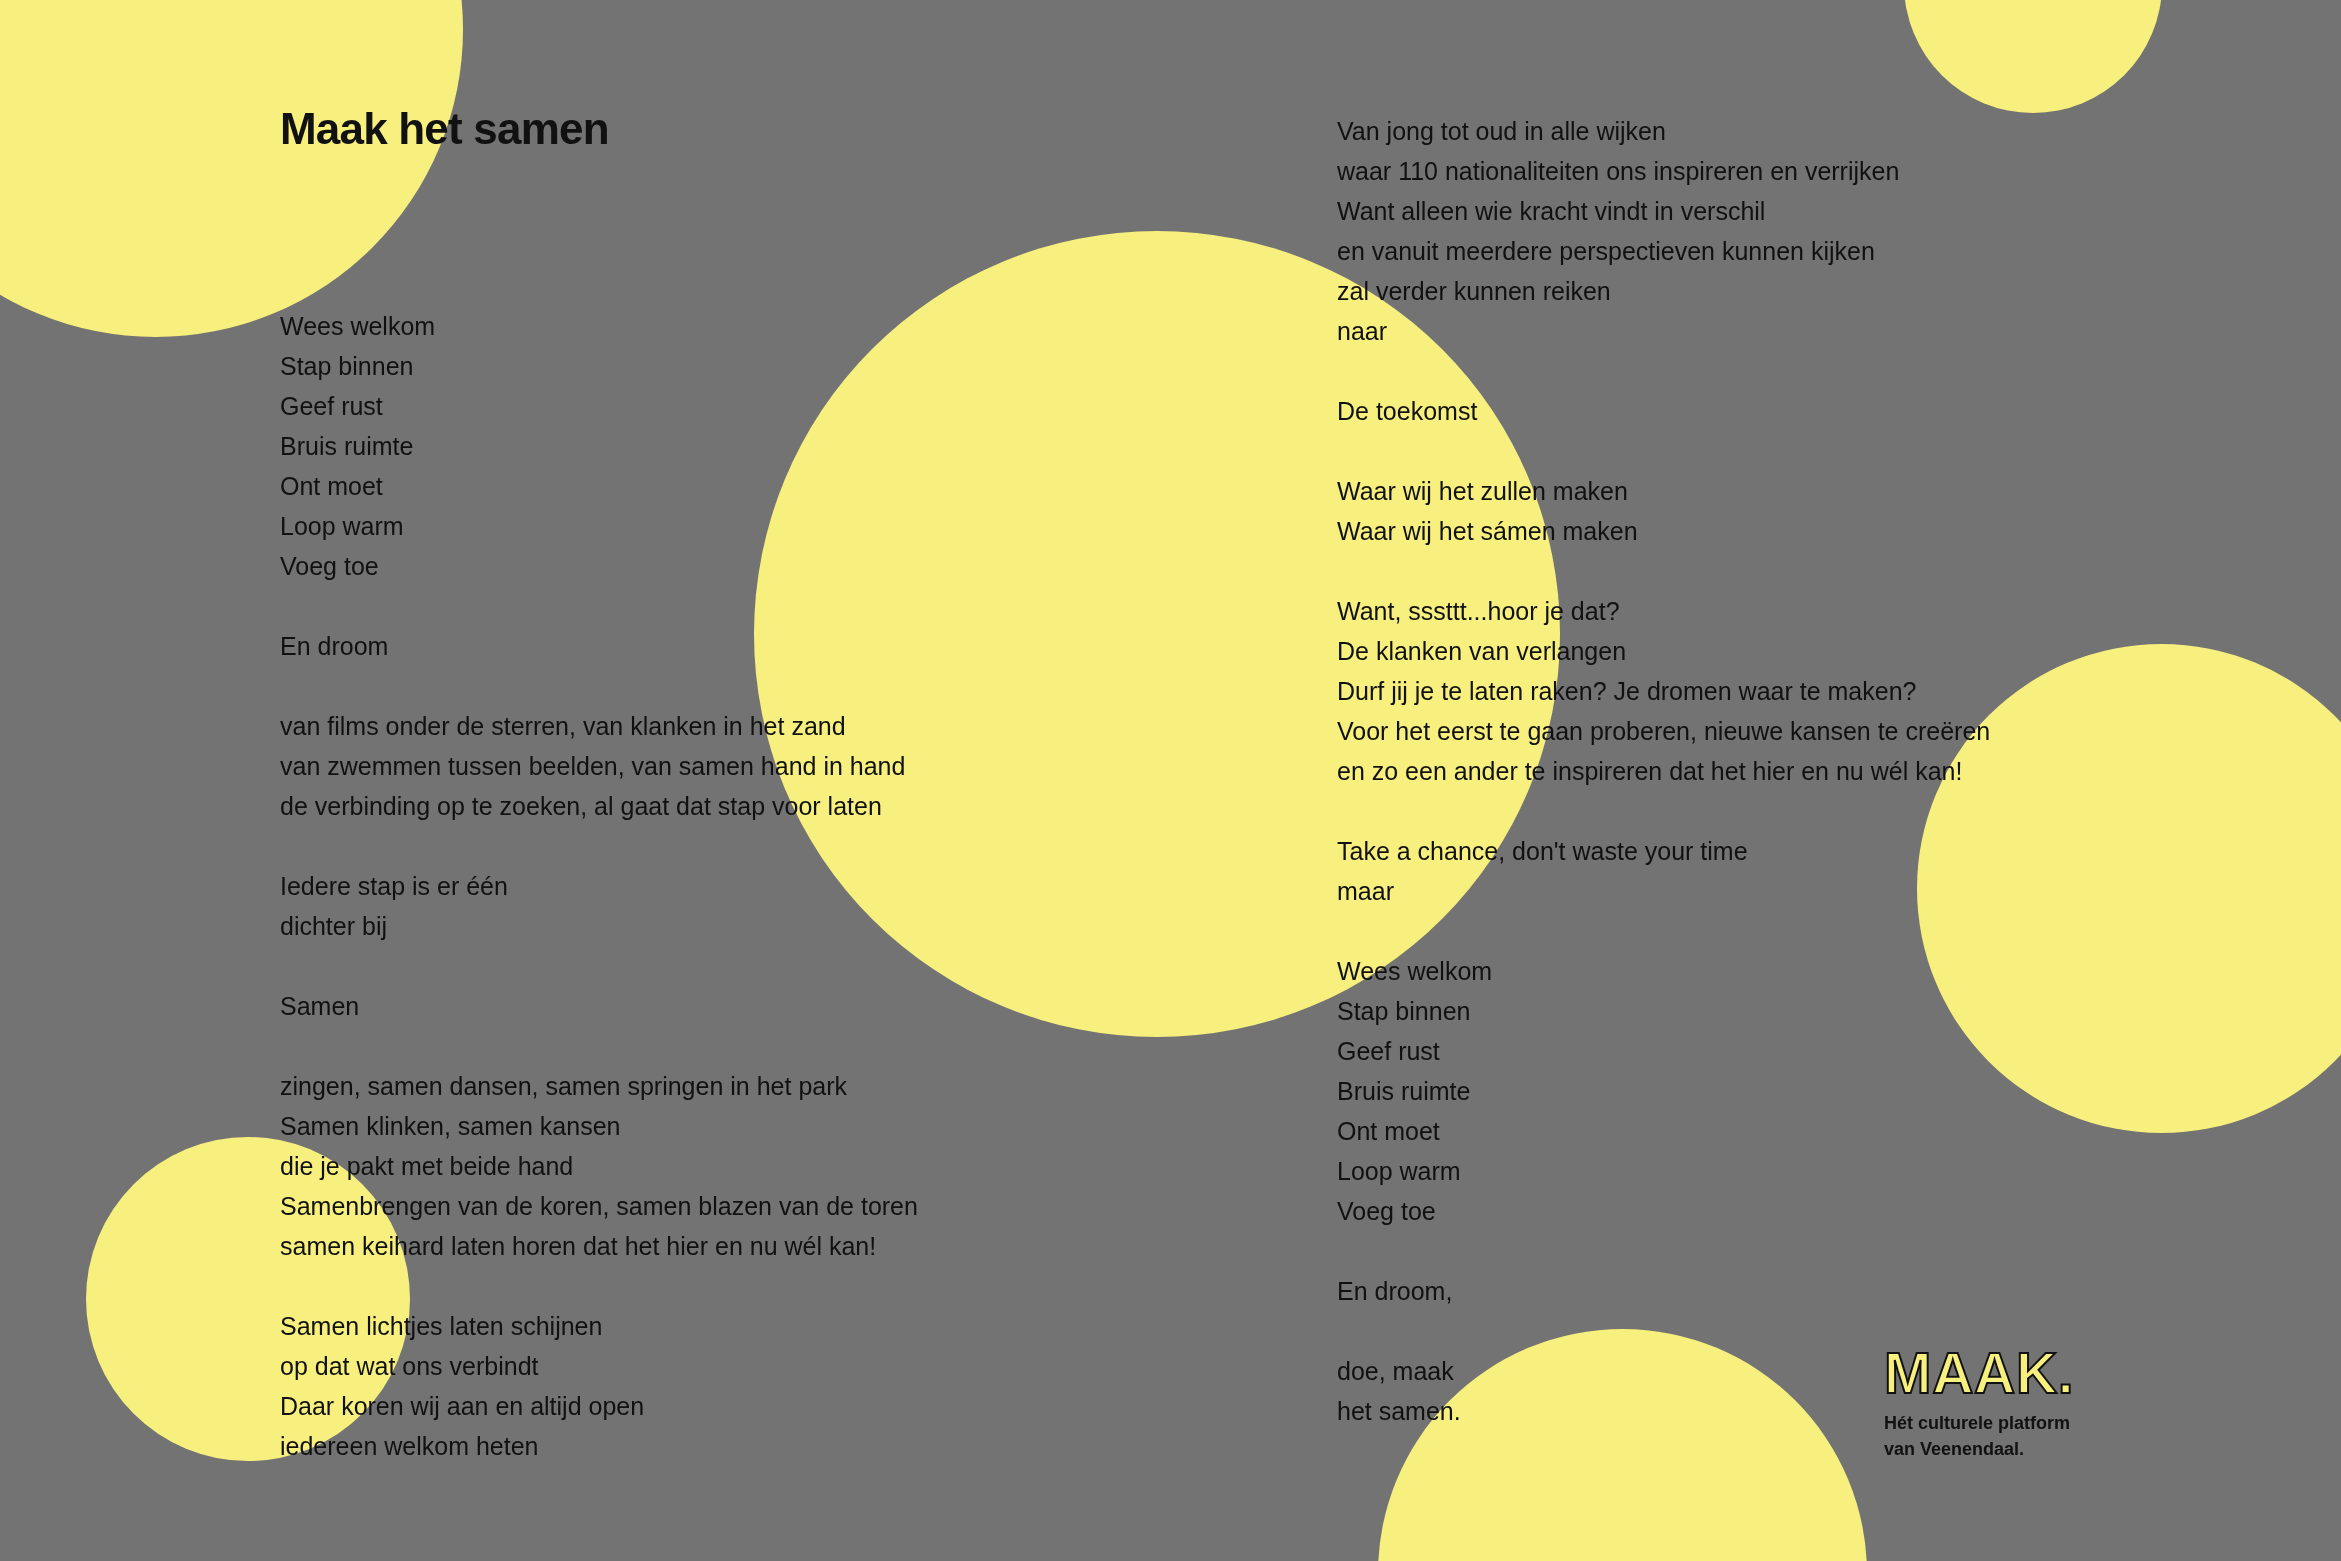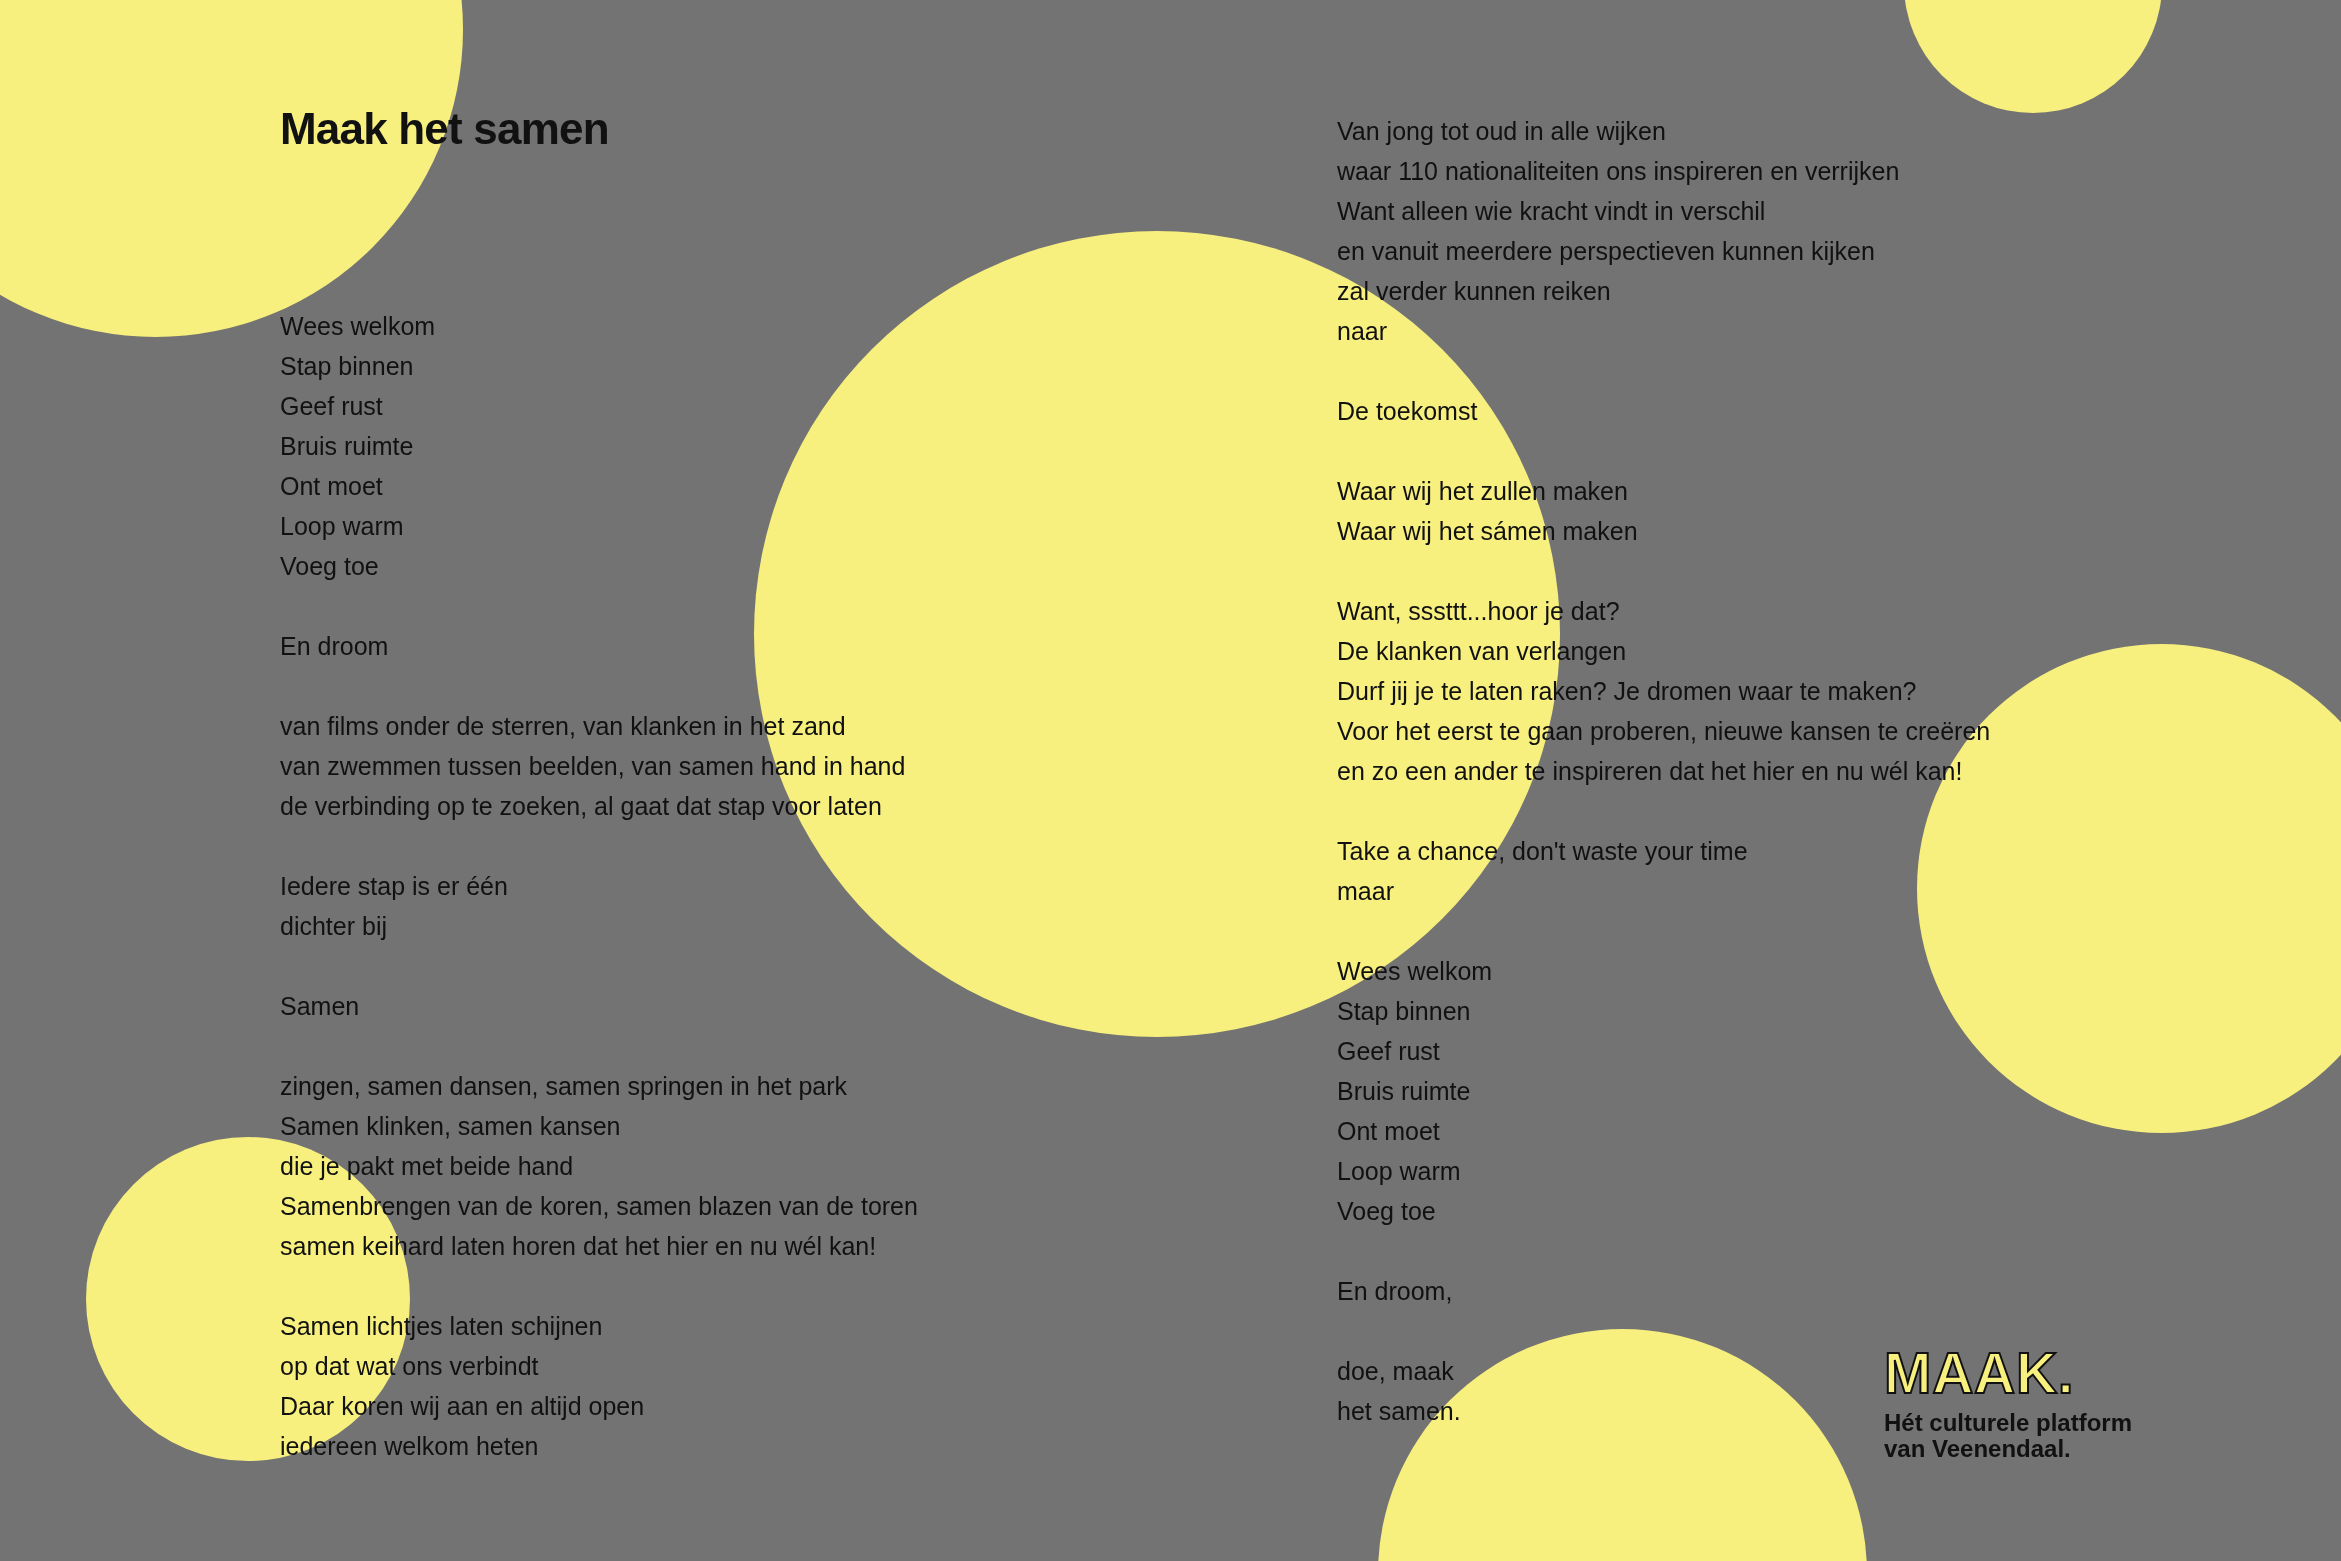--- a/index.html
+++ b/index.html
@@ -76,21 +76,21 @@
     font-size: 57px;
     font-weight: bold;
     letter-spacing: 0.7px;
     color: #f7ef7e;
     -webkit-text-stroke: 2px #111111;
     line-height: 1.0;
     white-space: nowrap;
   }
   .logo-sub {
     margin-top: 8px;
-    font-size: 24px;
+    font-size: 18px;
     font-weight: bold;
     line-height: 26.4px;
     color: #111111;
     white-space: nowrap;
   }
 </style>
 </head>
 <body>
 
 <div id="page">

